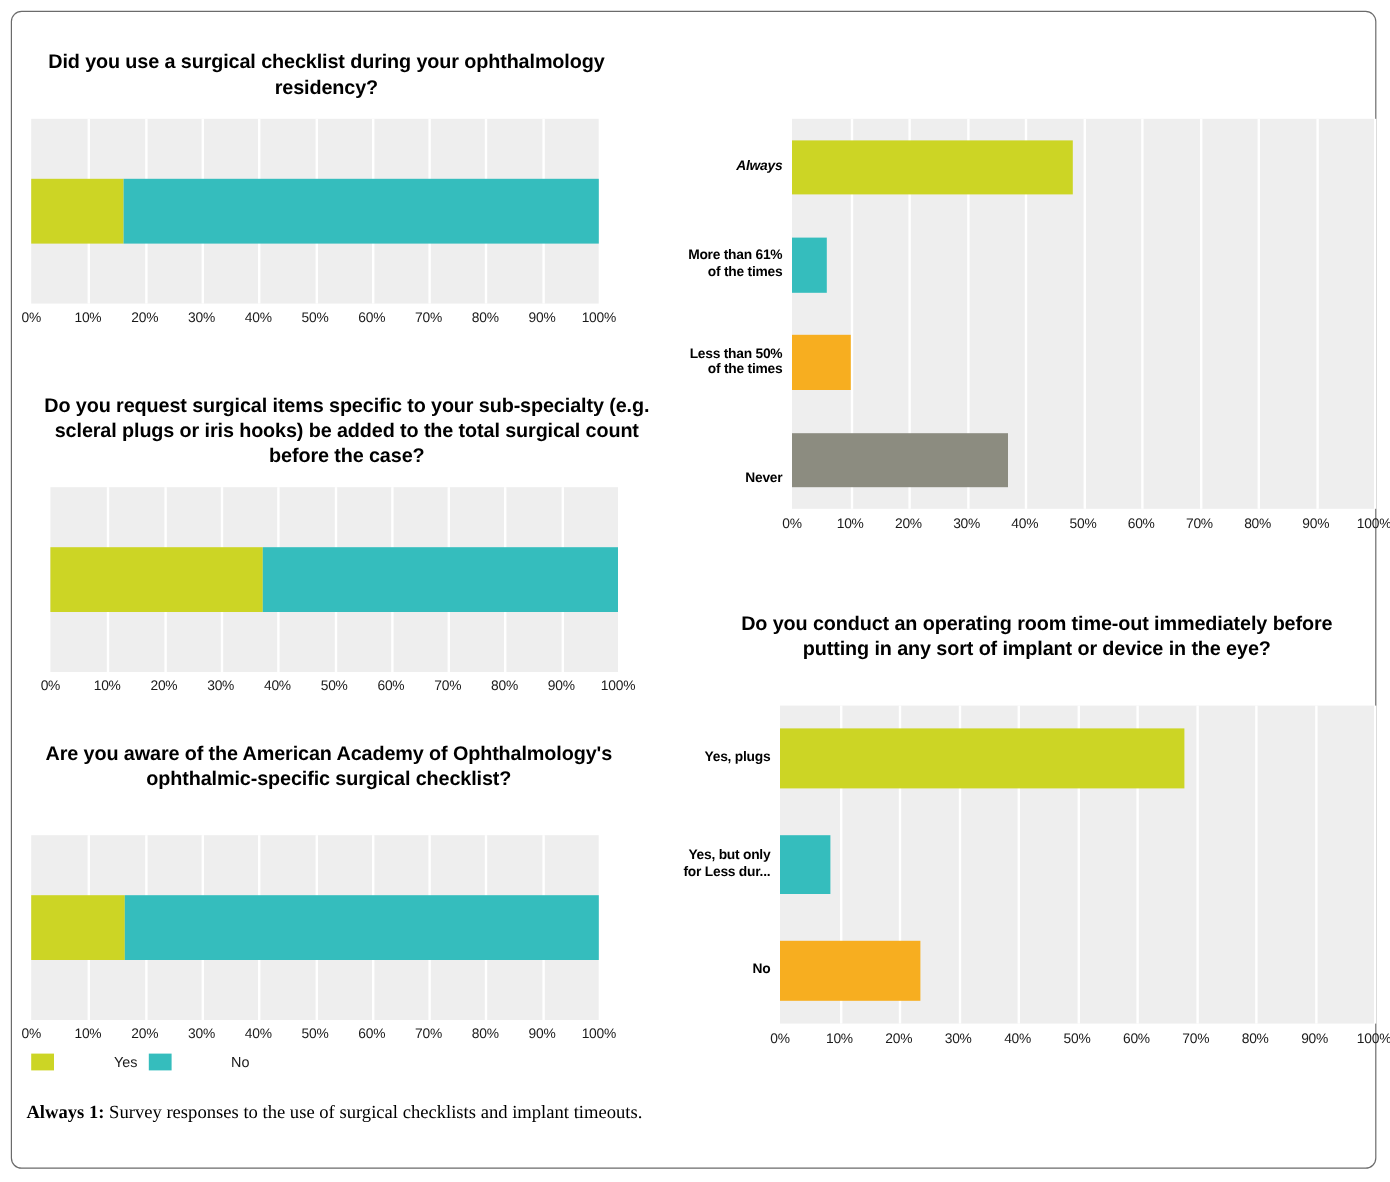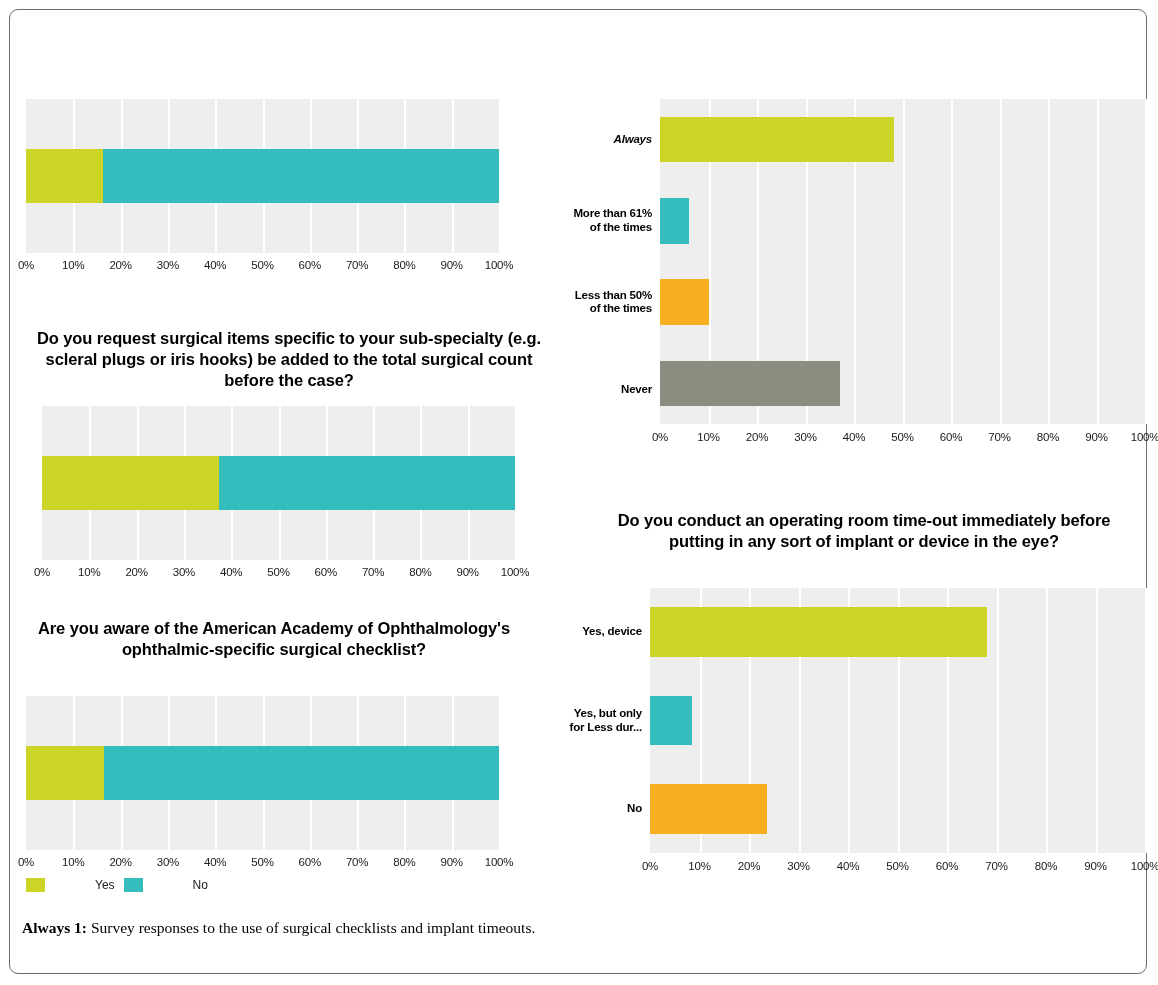--- a/index.html
+++ b/index.html
@@ -136,20 +136,21 @@
   }
   .caption b { font-weight: bold; }
 </style>
 </head>
 <body>
 
 <div class="figure-frame">
   <div class="charts-area">
 
     <div class="chart" style="left:8px; top:32px; width:516px; height:260px;">
+      <div class="chart-title" style="width:500px; margin-left:4px;">Did you use a surgical checklist during your ophthalmology residency?</div>
       <div class="plot-wrap" style="position:absolute; left:0; top:57px; width:516px; height:190px;">
         <div class="plot" id="p1" style="left:8px; width:473px; height:154px;">
             <div class="gridline" style="left: 10%;"></div>
             <div class="gridline" style="left: 20%;"></div>
             <div class="gridline" style="left: 30%;"></div>
             <div class="gridline" style="left: 40%;"></div>
             <div class="gridline" style="left: 50%;"></div>
             <div class="gridline" style="left: 60%;"></div>
             <div class="gridline" style="left: 70%;"></div>
             <div class="gridline" style="left: 80%;"></div>
@@ -199,21 +200,21 @@
             <div class="cat-label" style="right: 496px; top: 108.375px; width: 110px;">
               <div>More than 61%</div>
               <div>of the times</div>
             </div>
             <div class="cat-bar" style="position: absolute; left: 80px; top: 180.375px; width: 49.47px; height: 45.5px; background: rgb(247, 174, 32);"></div>
             <div class="cat-label" style="right: 496px; top: 189.625px; width: 110px;">
               <div>Less than 50%</div>
               <div>of the times</div>
             </div>
             <div class="cat-bar" style="position: absolute; left: 80px; top: 261.625px; width: 180.42px; height: 45.5px; background: rgb(140, 140, 128);"></div>
-            <div class="cat-label" style="right: 496px; top: 284px; width: 110px;">
+            <div class="cat-label" style="right: 496px; top: 294px; width: 110px;">
               <div>Never</div>
             </div>
           </div>
         <div class="axis" id="a2" style="left:80px; top:332px; width:485px;">
             <span class="tick" style="left: 0%;">0%</span>
             <span class="tick" style="left: 10%;">10%</span>
             <span class="tick" style="left: 20%;">20%</span>
             <span class="tick" style="left: 30%;">30%</span>
             <span class="tick" style="left: 40%;">40%</span>
             <span class="tick" style="left: 50%;">50%</span>
@@ -317,21 +318,21 @@
             <div class="gridline" style="left: 50%;"></div>
             <div class="gridline" style="left: 60%;"></div>
             <div class="gridline" style="left: 70%;"></div>
             <div class="gridline" style="left: 80%;"></div>
             <div class="gridline" style="left: 90%;"></div>
             <div class="gridline" style="left: 100%;"></div>
           </div>
         <div id="c5">
             <div class="cat-bar" style="position: absolute; left: 70px; top: 19.4333px; width: 336.6px; height: 49.4667px; background: rgb(204, 213, 37);"></div>
             <div class="cat-label" style="right: 506px; top: 37.4167px; width: 110px;">
-              <div>Yes, device</div>
+              <div>Yes, plugs</div>
             </div>
             <div class="cat-bar" style="position: absolute; left: 70px; top: 107.767px; width: 42.075px; height: 49.4667px; background: rgb(53, 189, 189);"></div>
             <div class="cat-label" style="right: 506px; top: 119px; width: 110px;">
               <div>Yes, but only</div>
               <div>for Less dur...</div>
             </div>
             <div class="cat-bar" style="position: absolute; left: 70px; top: 196.1px; width: 116.82px; height: 49.4667px; background: rgb(247, 174, 32);"></div>
             <div class="cat-label" style="right: 506px; top: 214.083px; width: 110px;">
               <div>No</div>
             </div>

